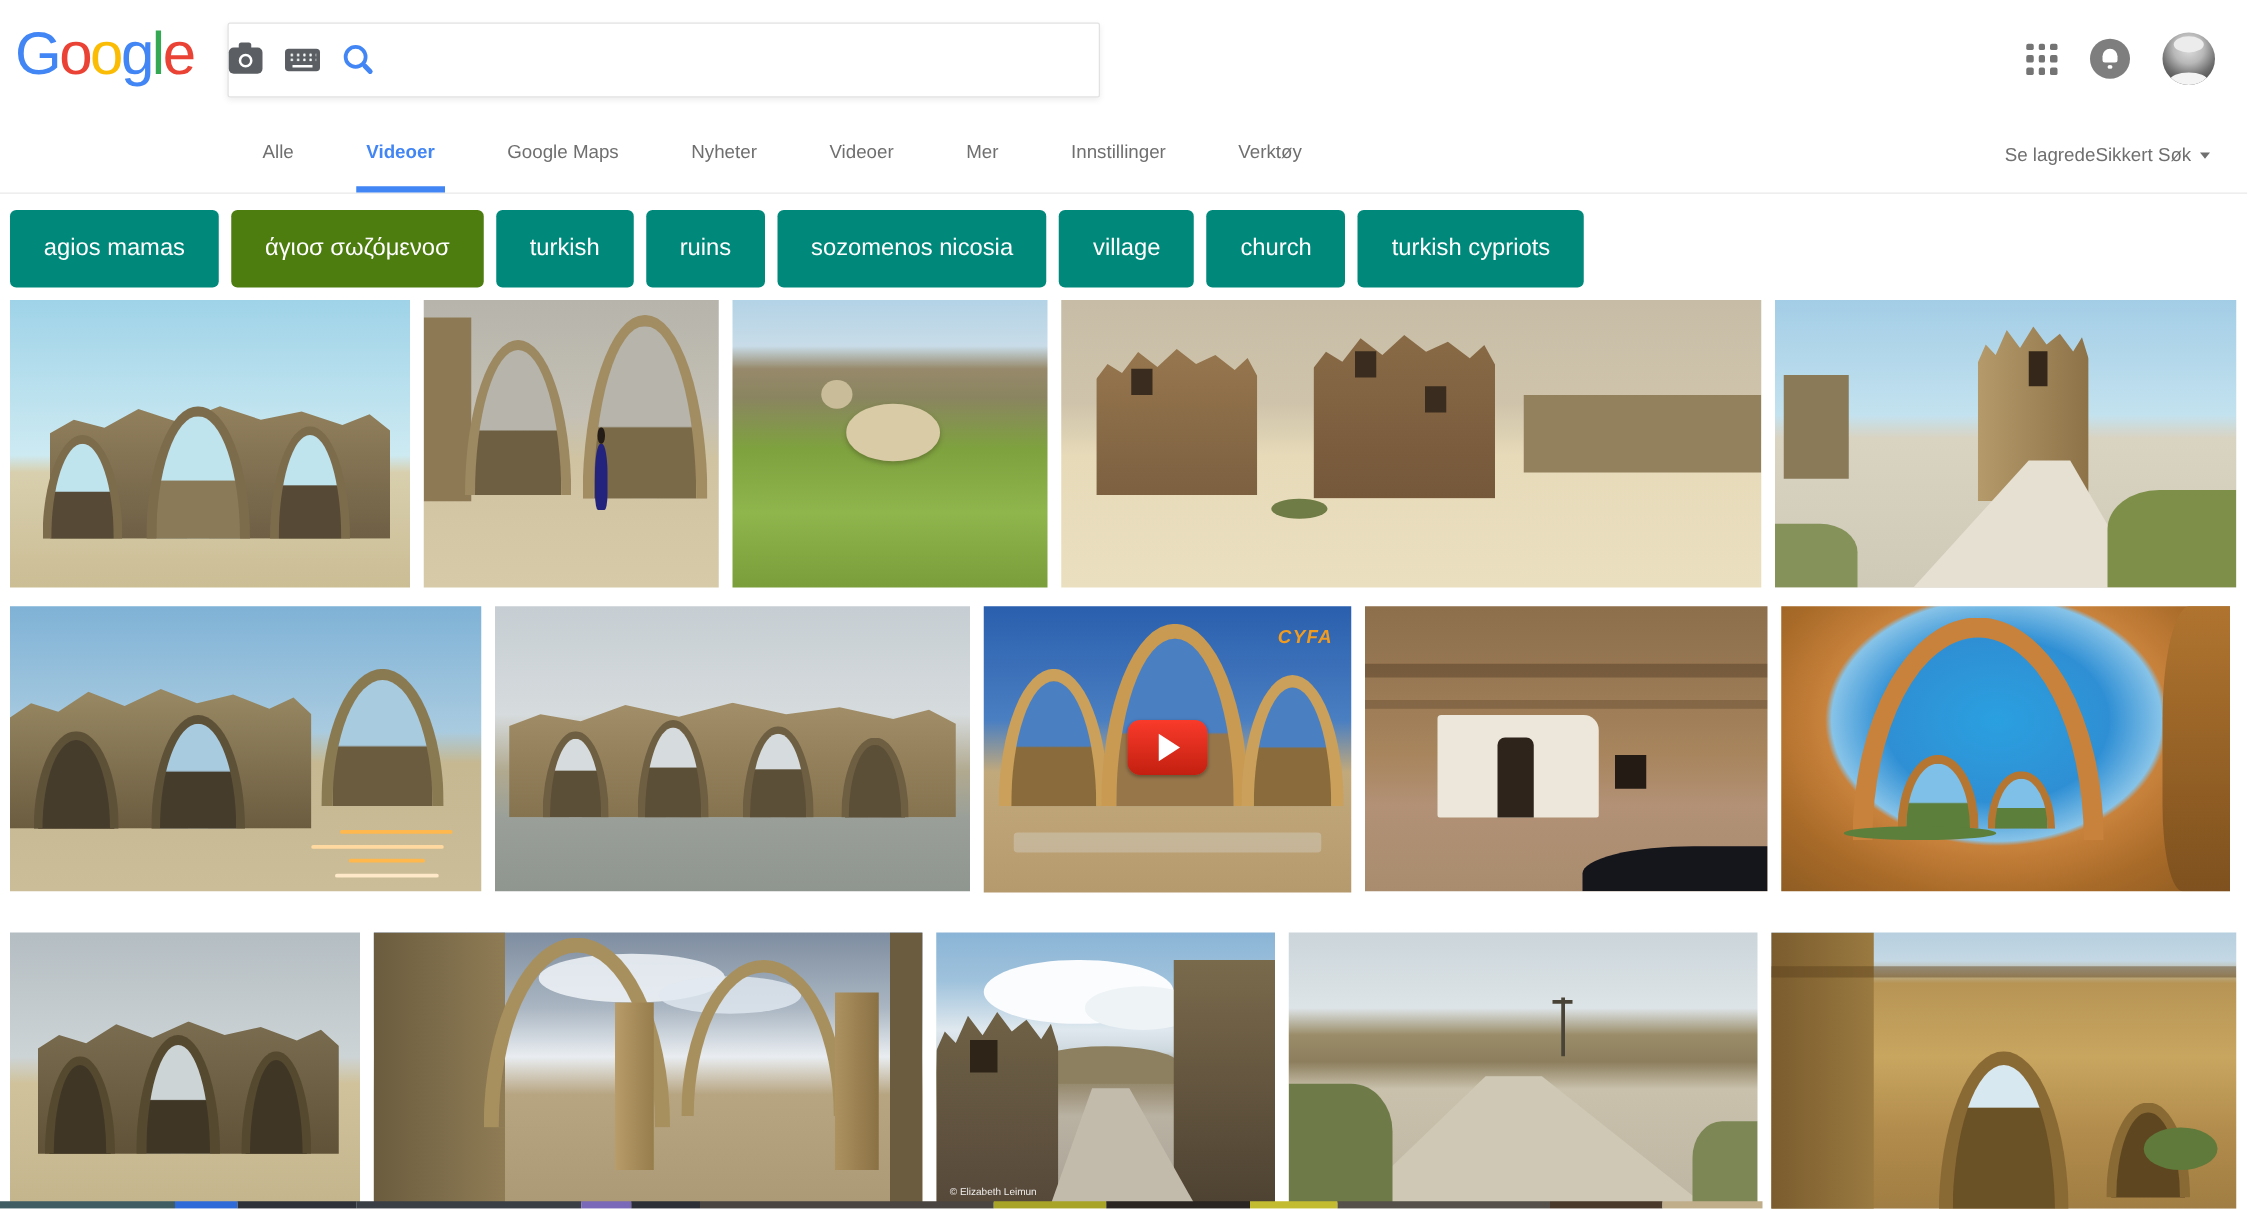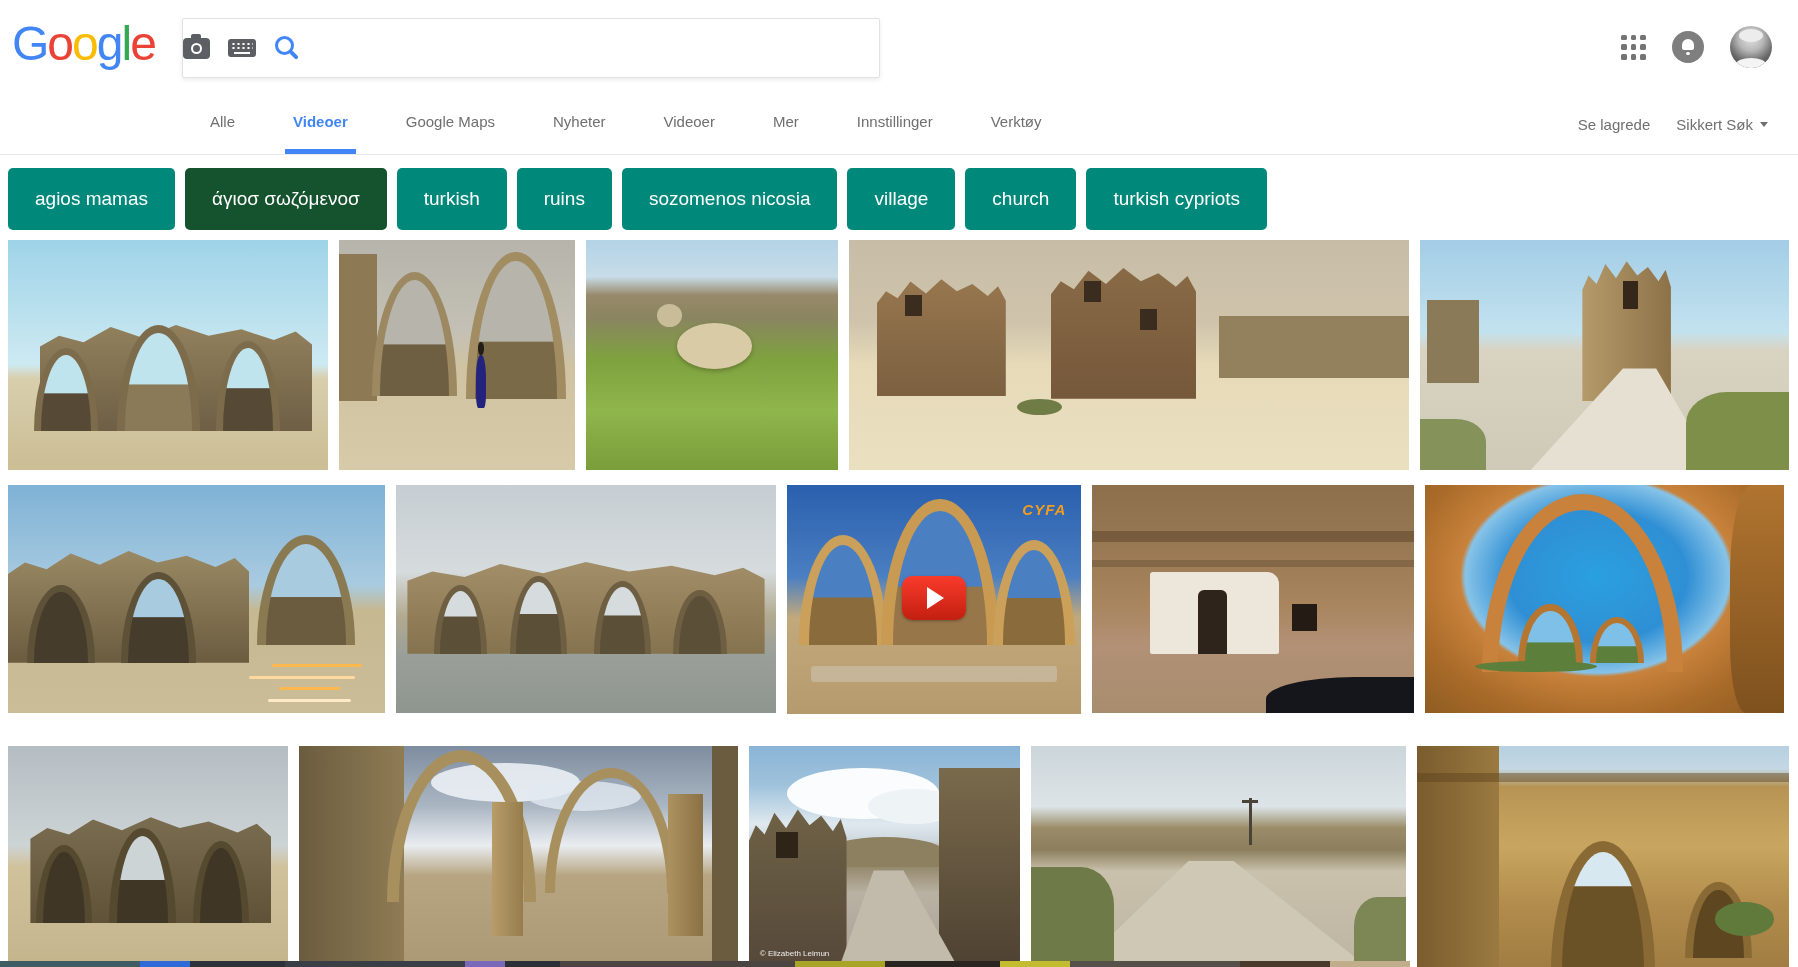--- a/index.html
+++ b/index.html
@@ -37,21 +37,21 @@
   .avatar::before{content:"";position:absolute;top:3px;left:9px;width:24px;height:13px;background:#ececec;border-radius:50%;}
   .avatar::after{content:"";position:absolute;bottom:-2px;left:6px;width:30px;height:12px;background:#f4f4f4;border-radius:50% 50% 0 0;}
 
   
   .nav{position:absolute;left:0;right:0;top:92px;height:62px;border-bottom:1px solid #e9e9e9;
        display:flex;align-items:flex-end;}
   .tabs{display:flex;gap:42px;padding-left:202px;}
   .tab{font-size:15px;color:#6f6f6f;padding:0 8px 19px;border-bottom:5px solid transparent;
        cursor:pointer;white-space:nowrap;}
   .tab.active{color:#4285f4;font-weight:bold;border-bottom-color:#4285f4;}
-  .navright{margin-left:auto;display:flex;gap:26px;padding:0 30px 21px 0;}
+  .navright{margin-left:auto;display:flex;padding:0 30px 21px 0;}
   .navlink{font-size:15px;color:#6f6f6f;cursor:pointer;display:flex;align-items:center;white-space:nowrap;}
   .caret{width:0;height:0;border:4px solid transparent;border-top:5px solid #6f6f6f;margin:4px 0 0 7px;}
 
   
   .chips{position:absolute;left:8px;top:168px;display:flex;gap:10px;}
   .chip{height:62px;padding:0 27px;border-radius:5px;display:flex;align-items:center;
         font-size:19px;color:#fff;cursor:pointer;white-space:nowrap;}
 
   
   .grid{position:absolute;left:0;top:240px;width:1798px;}
@@ -115,21 +115,21 @@
         <div class="tab">Verktøy</div>
       </div>
     <div class="navright">
         <div class="navlink">Se lagrede</div>
         <div class="navlink">Sikkert Søk<span class="caret"></span></div>
       </div>
   </div>
 
   <div class="chips">
       <div class="chip" style="background: rgb(0, 137, 123);">agios mamas</div>
-      <div class="chip" style="background: #14532d; text-align: center;">άγιοσ σωζόμενοσ</div>
+      <div class="chip" style="background: #4d7c0f; text-align: center;">άγιοσ σωζόμενοσ</div>
       <div class="chip" style="background: rgb(0, 137, 123);">turkish</div>
       <div class="chip" style="background: rgb(0, 137, 123);">ruins</div>
       <div class="chip" style="background: rgb(0, 137, 123);">sozomenos nicosia</div>
       <div class="chip" style="background: rgb(0, 137, 123);">village</div>
       <div class="chip" style="background: rgb(0, 137, 123);">church</div>
       <div class="chip" style="background: rgb(0, 137, 123);">turkish cypriots</div>
     </div>
 
   <div class="grid">
       <div class="grow" style="margin-top: 0px;">

